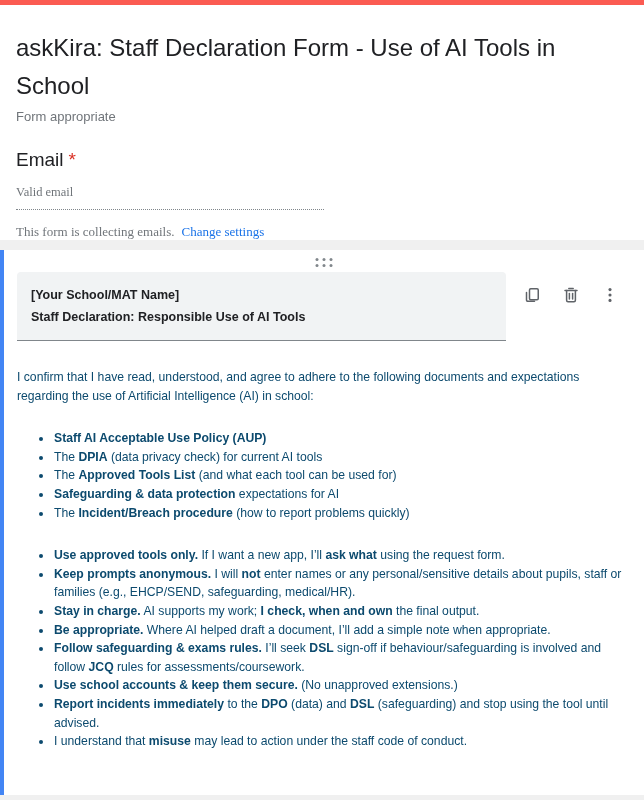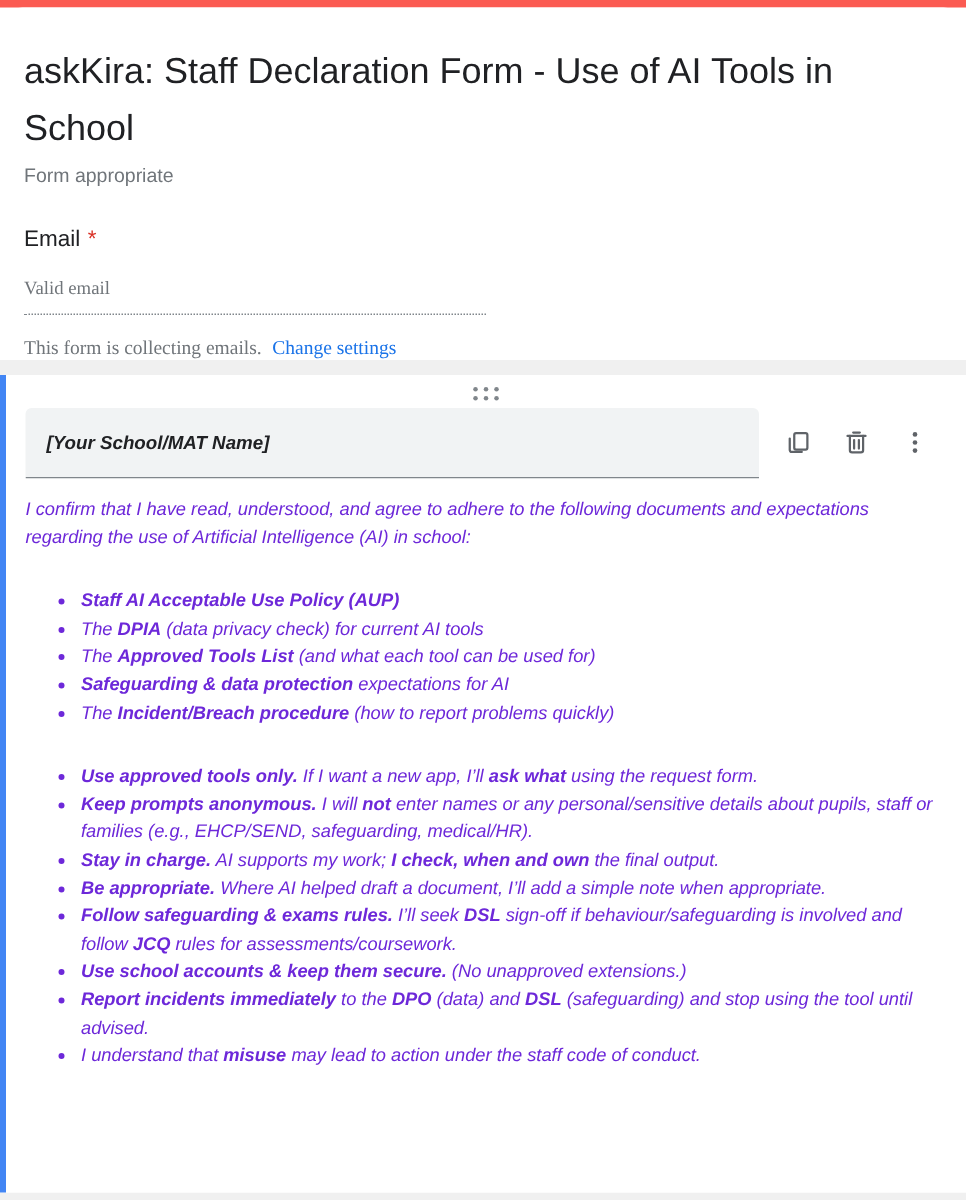--- a/index.html
+++ b/index.html
@@ -7,59 +7,59 @@
   body {
     height: 800px; overflow: hidden; background: #ffffff;
     font-family: "Liberation Sans", sans-serif; color: #202124;
   }
   .topbar { height: 5px; background: #fb5b52; width: 100%; }
 
   
   .form-header { padding: 24px 16px 0 16px; height: 235px; background: #fff; border-radius: 15px; }
   .form-title { font-size: 24px; line-height: 38px; font-weight: 400; color: #202124; max-width: 614px; }
   .form-desc { margin-top: 3px; font-size: 13px; line-height: 18px; color: #70757a; }
-  .email-label { margin-top: 24px; font-size: 15px; line-height: 19px; font-weight: 500; color: #202124; }
+  .email-label { margin-top: 24px; font-size: 19px; line-height: 19px; font-weight: 500; color: #202124; }
   .email-label .req { color: #d93025; margin-left: 5px; }
   .email-input {
     display: block; margin-top: 16px; width: 308px; border: none;
     border-bottom: 1px dotted #80868b; background: transparent; outline: none;
     font-family: Liberation Serif, serif; font-size: 12.5px; padding: 0 0 9px 0; color: #202124;
   }
   .email-input::placeholder { color: #70757a; opacity: 1; }
   .collect-row { margin-top: 13px; font-size: 13px; line-height: 18px; color: #70757a; font-family: Liberation Serif, serif; }
   .collect-row a { color: #1a73e8; text-decoration: none; margin-left: 7px; cursor: pointer; }
 
   .band { height: 10px; background: #f0f0f0; width: 100%; }
   .bottom-strip { height: 5px; background: #f0f0f0; width: 100%; }
 
   
   .qcard {
     position: relative; height: 545px; background: #fff;
-    border-left: 4px solid #4285f4; padding: 0 22px 0 13px; overflow: hidden; font-style: italic;
+    border-left: 4px solid #4285f4; padding: 0 22px 0 13px; overflow: hidden;
   }
   .drag {
     position: absolute; top: 8px; left: 50%; transform: translateX(-50%);
     display: inline-grid; grid-template-columns: repeat(3, 3px); gap: 3px 4px; cursor: grab;
   }
   .drag i { width: 3px; height: 3px; border-radius: 50%; background: #80868b; }
 
   .qhead { display: flex; align-items: flex-start; padding-top: 22px; }
   .qtitle {
     width: 489px; background: #f1f3f4; border-bottom: 1px solid #80868b;
     border-radius: 4px 4px 0 0; padding: 12px 14px; cursor: text;
   }
   .qtitle div { font-size: 12.5px; line-height: 22px; font-weight: 700; color: #202124; }
   .qactions { margin-left: auto; display: flex; gap: 15px; padding-top: 11px; }
   .qactions button {
     width: 24px; height: 24px; background: none; border: none; cursor: pointer;
     display: flex; align-items: center; justify-content: center;
   }
   .icon { display: flex; }
 
-  .qbody { margin-top: 11px; font-size: 12.2px; line-height: 18.6px; color: #6d28d9; max-width: 605px; cursor: text; }
+  .qbody { margin-top: 27px; font-size: 12.2px; line-height: 18.6px; color: #0c4a6e; max-width: 605px; cursor: text; }
   .qbody p { margin: 0; }
   .qbody p.agree { margin-top: 24px; }
   .qbody ul { margin: 24px 0 0 0; padding-left: 36px; list-style: disc; }
   .qbody li { padding-left: 1px; }
   .qbody b { font-weight: 700; }
 </style>
 </head>
 <body>
 
 <div class="topbar"></div>
@@ -84,20 +84,21 @@
       <i></i>
       <i></i>
       <i></i>
       <i></i>
       <i></i>
   </div>
 
   <div class="qhead">
     <div class="qtitle">
       <div>[Your School/MAT Name]</div>
+      <div>Staff Declaration: Responsible Use of AI Tools</div>
     </div>
     <div class="qactions">
       <button>
         <span class="icon">
           <svg width="18" height="18" viewBox="0 0 18 18" fill="none" stroke="#5f6368" stroke-width="1.5" stroke-linecap="round">
             <rect x="6.5" y="2.75" width="8.75" height="11" rx="1.2"></rect>
             <path d="M11.5 15.25H4.7c-.66 0-1.2-.54-1.2-1.2V6.4"></path>
           </svg>
         </span>
       </button>

